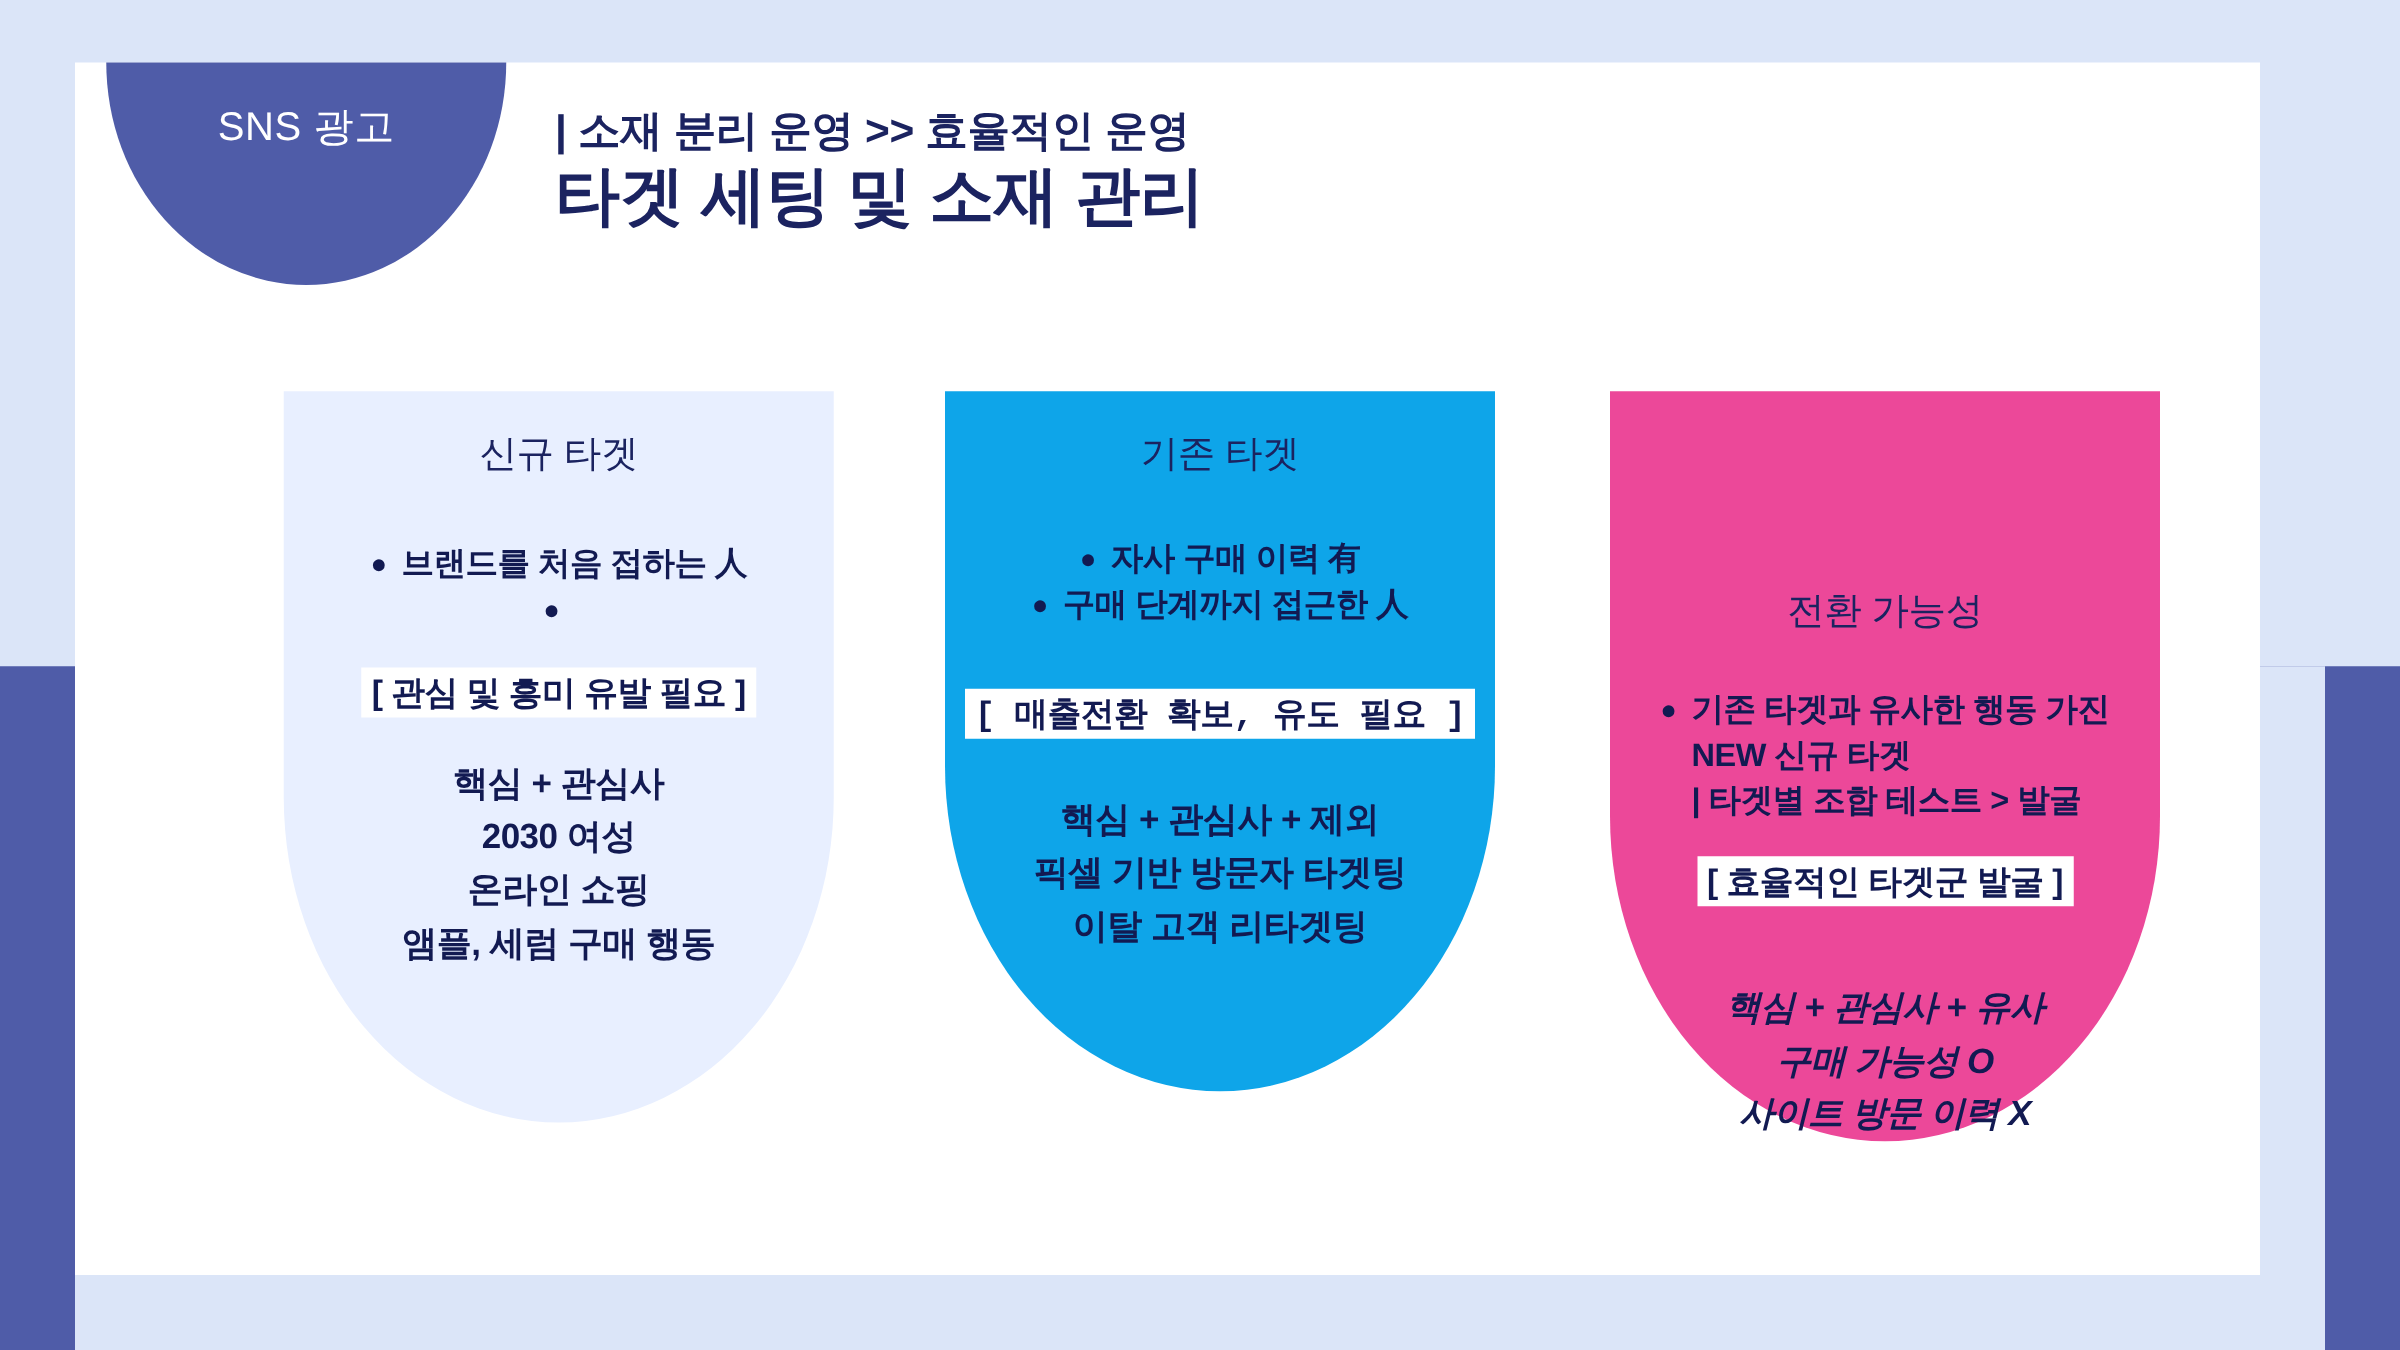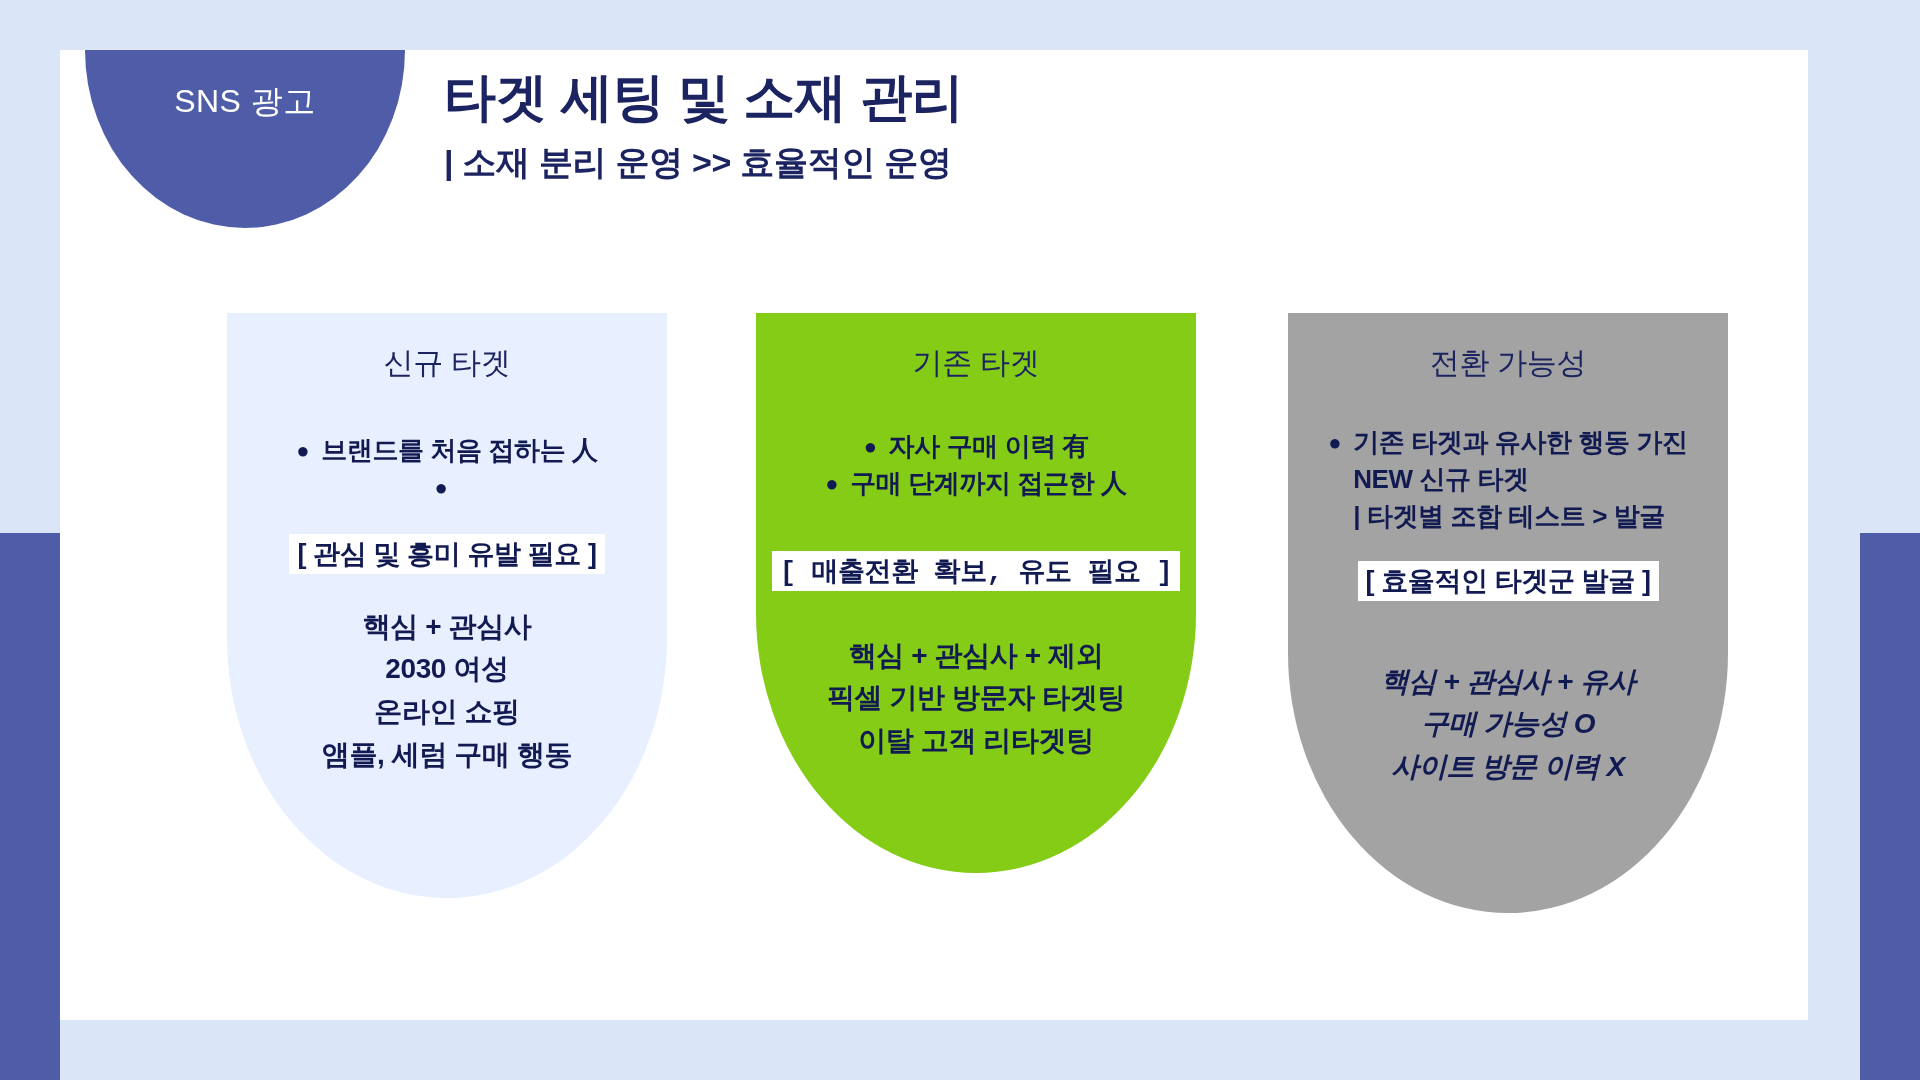--- a/index.html
+++ b/index.html
@@ -65,22 +65,22 @@
     width:1920px; height:640px;
   }
   .card {
     position:absolute; top:0;
     width:440px;
     border-bottom-left-radius:220px 260px;
     border-bottom-right-radius:220px 260px;
     display:flex; flex-direction:column; align-items:center;
   }
   #card-0 { left:211px; height:585px; background:#e8efff; }
-  #card-1 { left:740px; height:560px; background:#84cc16; }
-  #card-2 { left:1272px; height:600px; background:#a3a3a3; }
+  #card-1 { left:740px; height:560px; background:#0ea5e9; }
+  #card-2 { left:1272px; height:600px; background:#ec4899;justify-content:flex-end; }
 
   .card-title {
     margin-top:30px;
     font-size:30px; font-weight:400; color:#1b2360;
     letter-spacing:-0.3px; white-space:nowrap;
   }
   .bullets {
     margin-top:48px;
     list-style:none;
     width:100%;
@@ -126,22 +126,22 @@
 <div id="bg-bottom"></div>
 <div id="bg-bottom-inner"></div>
 
 <div id="slide-card"></div>
 
 <div id="badge">
   <span id="badge-label">SNS 광고</span>
 </div>
 
 <div id="header">
+  <div id="header-subtitle">| 소재 분리 운영 &gt;&gt; 효율적인 운영</div>
   <div id="header-title">타겟 세팅 및 소재 관리</div>
-  <div id="header-subtitle">| 소재 분리 운영 &gt;&gt; 효율적인 운영</div>
 </div>
 
 <div id="columns">
   <div class="card" id="card-0">
     <div class="card-title">신규 타겟</div>
     <ul class="bullets">
       <li class="bullet">
         <span class="dot">●</span>
         <span class="btext">브랜드를 처음 접하는 人</span>
       </li>

